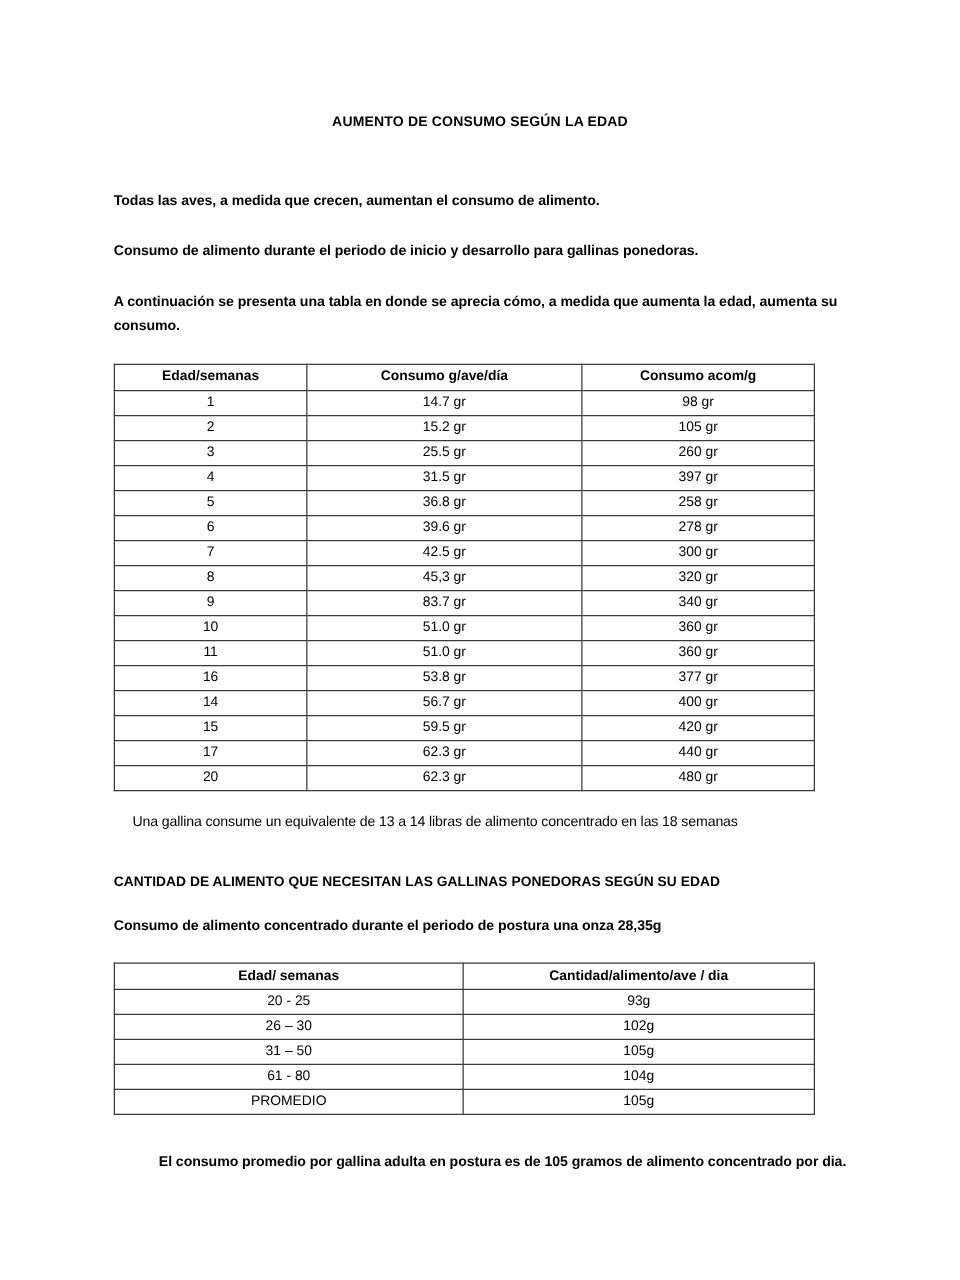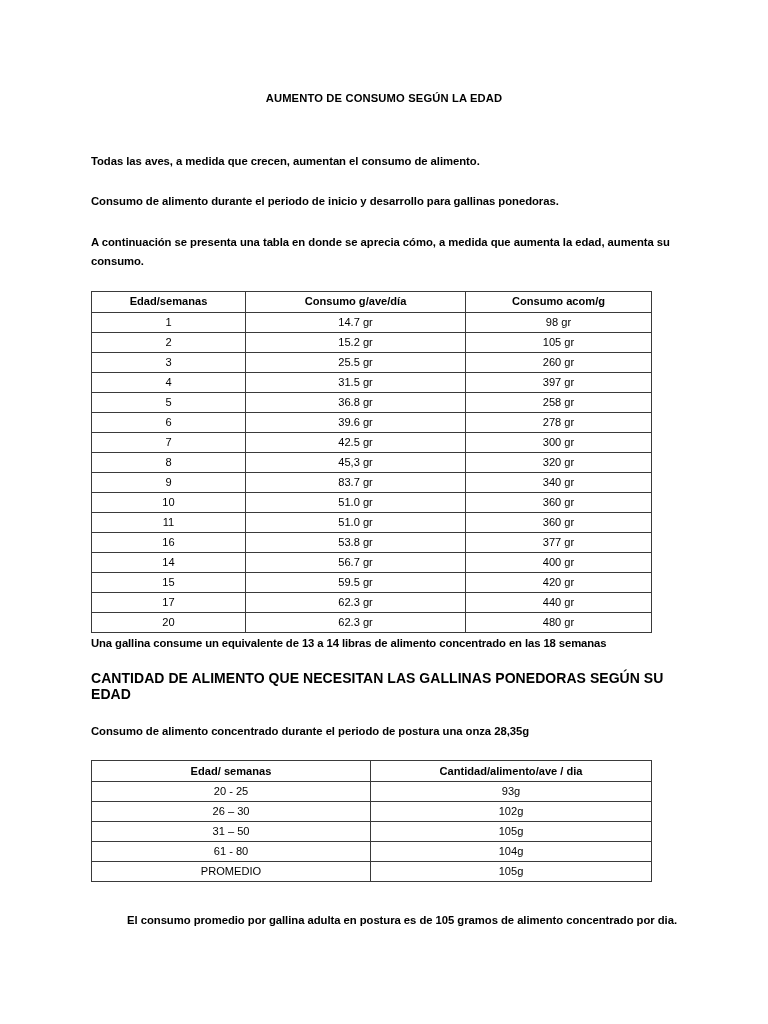--- a/index.html
+++ b/index.html
@@ -75,28 +75,28 @@
   table.table-consumo col.c1 { width: 154px; }
   table.table-consumo col.c2 { width: 220px; }
   table.table-consumo col.c3 { width: 186px; }
 
   
   table.table-postura col.c1 { width: 279px; }
   table.table-postura col.c2 { width: 281px; }
 
   .note-under-table {
     font-size: 11.3px;
-    font-weight: bold;
+    font-weight: normal;
     line-height: 1.6;
-    margin: 0;
+    margin: 15px;
     padding-top: 1px;
     letter-spacing: -0.1px;
   }
   .heading-2 {
-    font-size: 14px;
+    font-size: 11px;
     font-weight: bold;
     margin: 0;
     padding-top: 18px;
     letter-spacing: 0.05px;
   }
   .para-4 { padding-top: 20px; }
 
   .spacer-before-table2 { height: 19px; }
 
   .para-5 {

